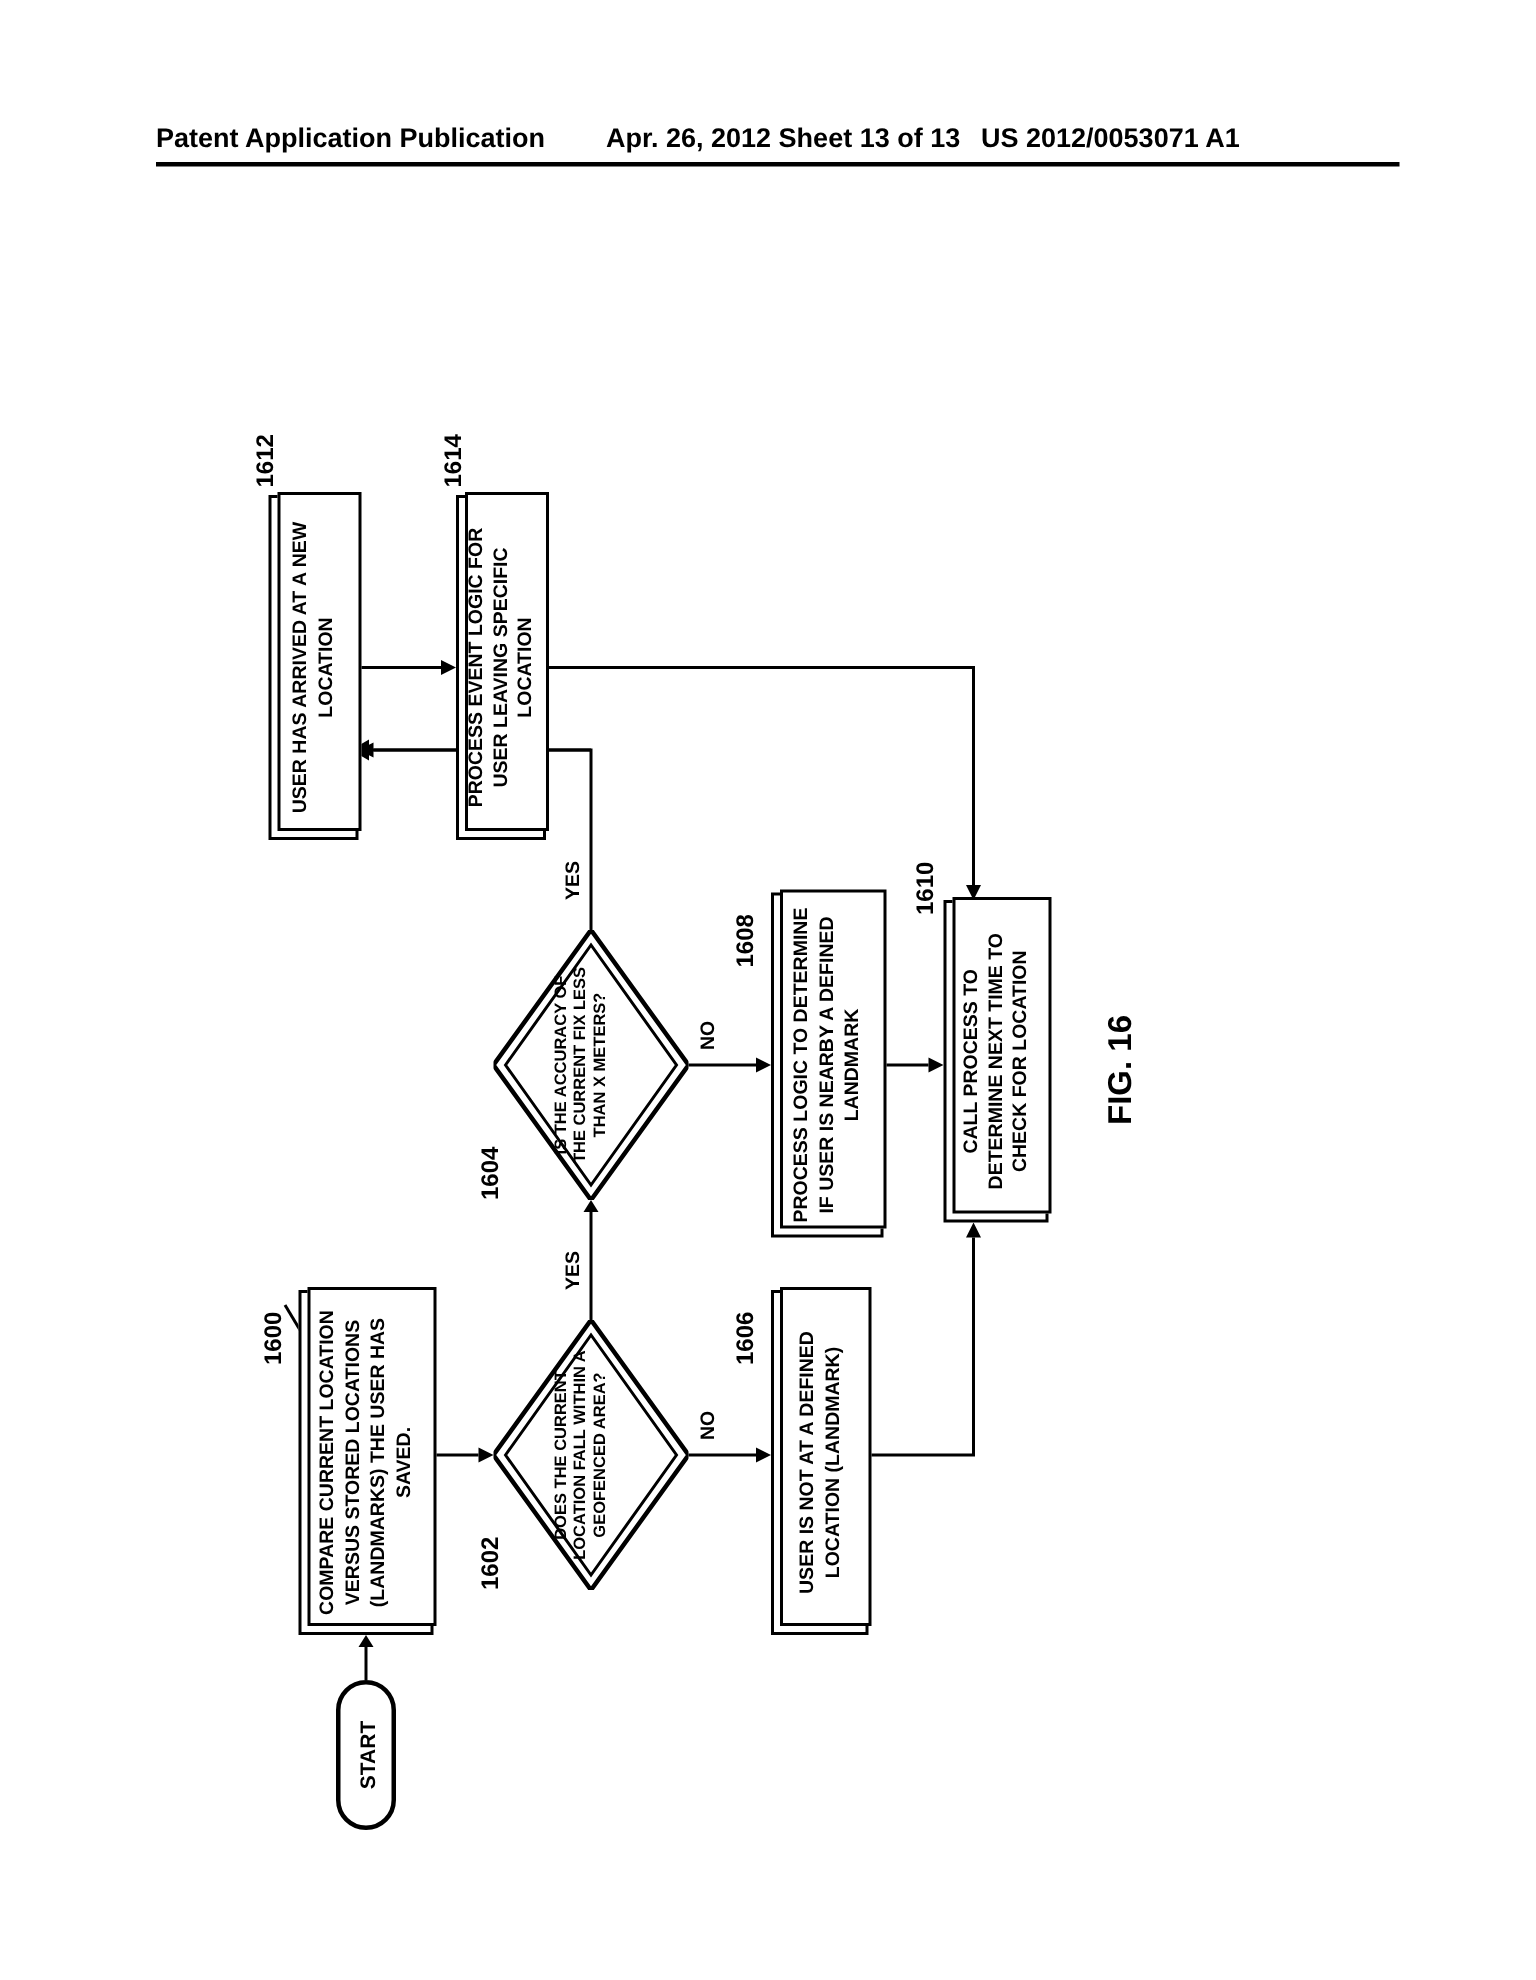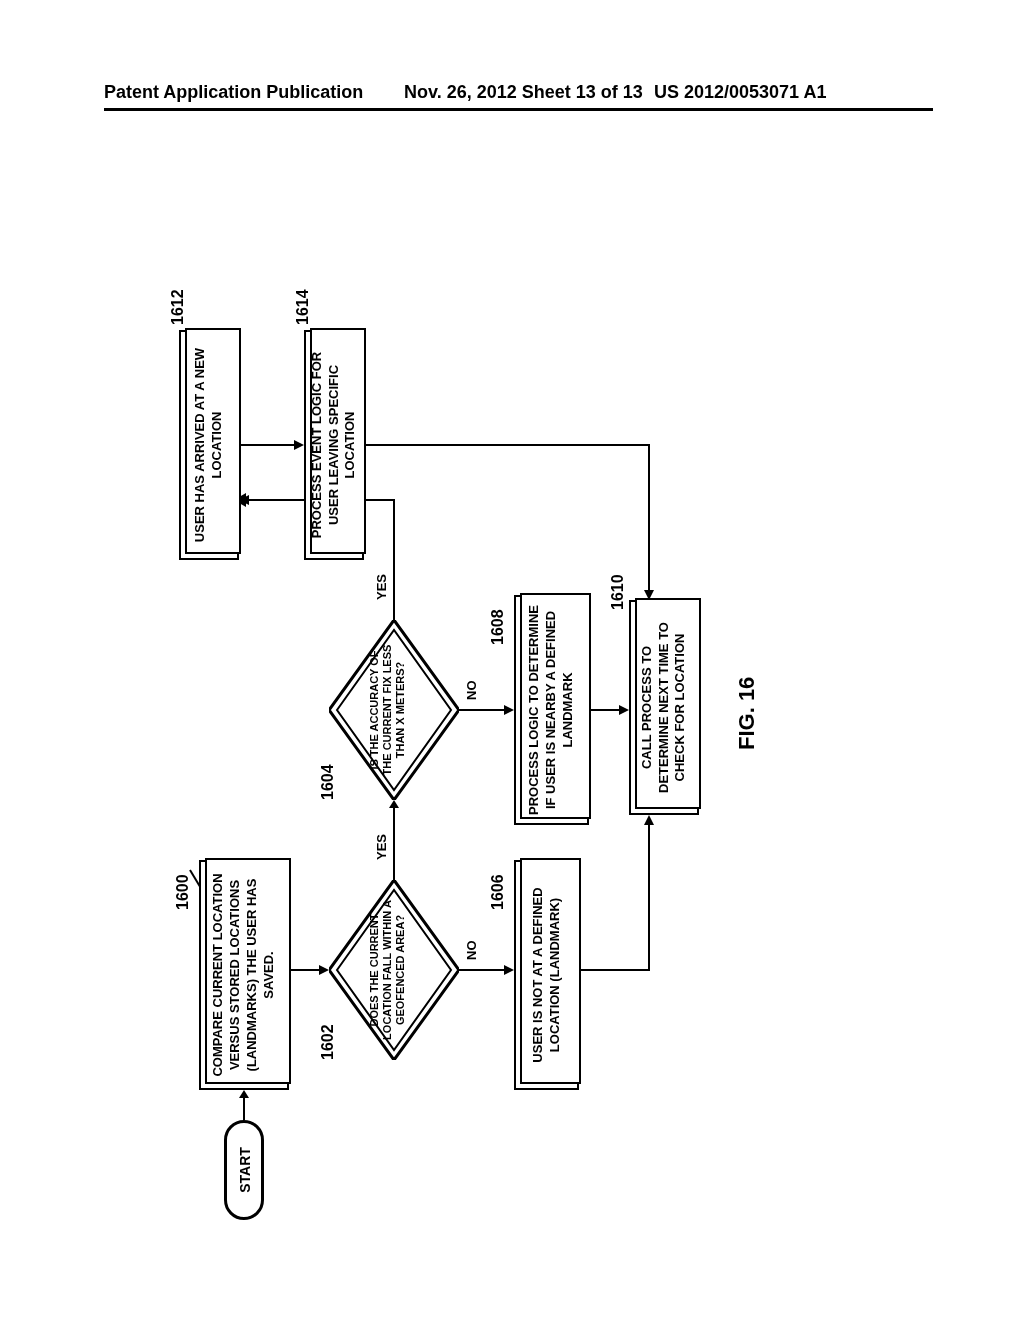--- a/index.html
+++ b/index.html
@@ -32,21 +32,21 @@
   .arrow line, .arrow polyline { stroke: #000; stroke-width: 2; fill: none; }
   .arrow polygon { fill: #000; }
 </style>
 </head>
 <body>
 
 <div class="page">
 
   <div class="header">
     <span class="header-left">Patent Application Publication</span>
-    <span class="header-mid">Nov. 26, 2012  Sheet 13 of 13</span>
+    <span class="header-mid">Apr. 26, 2012  Sheet 13 of 13</span>
     <span class="header-right">US 2012/0053071 A1</span>
   </div>
   <div class="header-line"></div>
 
   <div class="diagram">
     <div class="diagram-inner">
 
       <div class="oval" style="left:0px; top:80px; width:100px; height:40px; line-height:36px; font-size:14px;">
         <span>START</span>
       </div>

